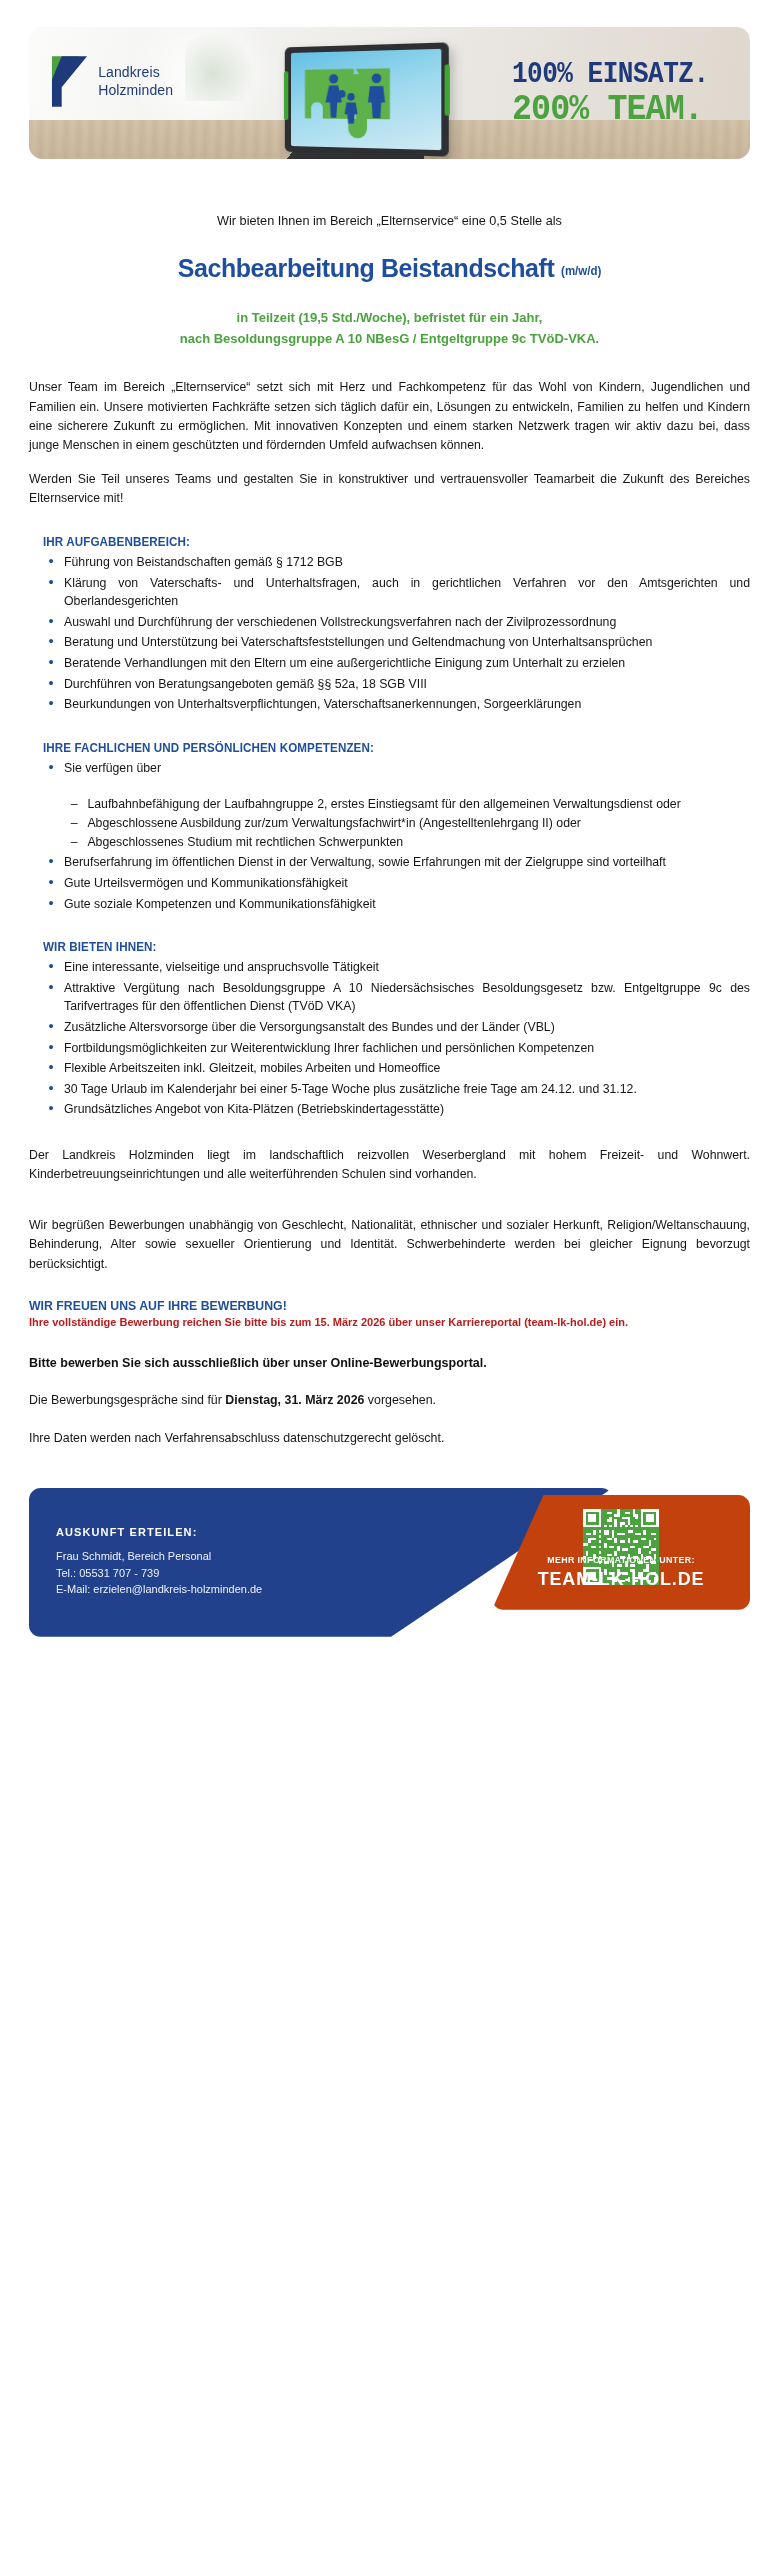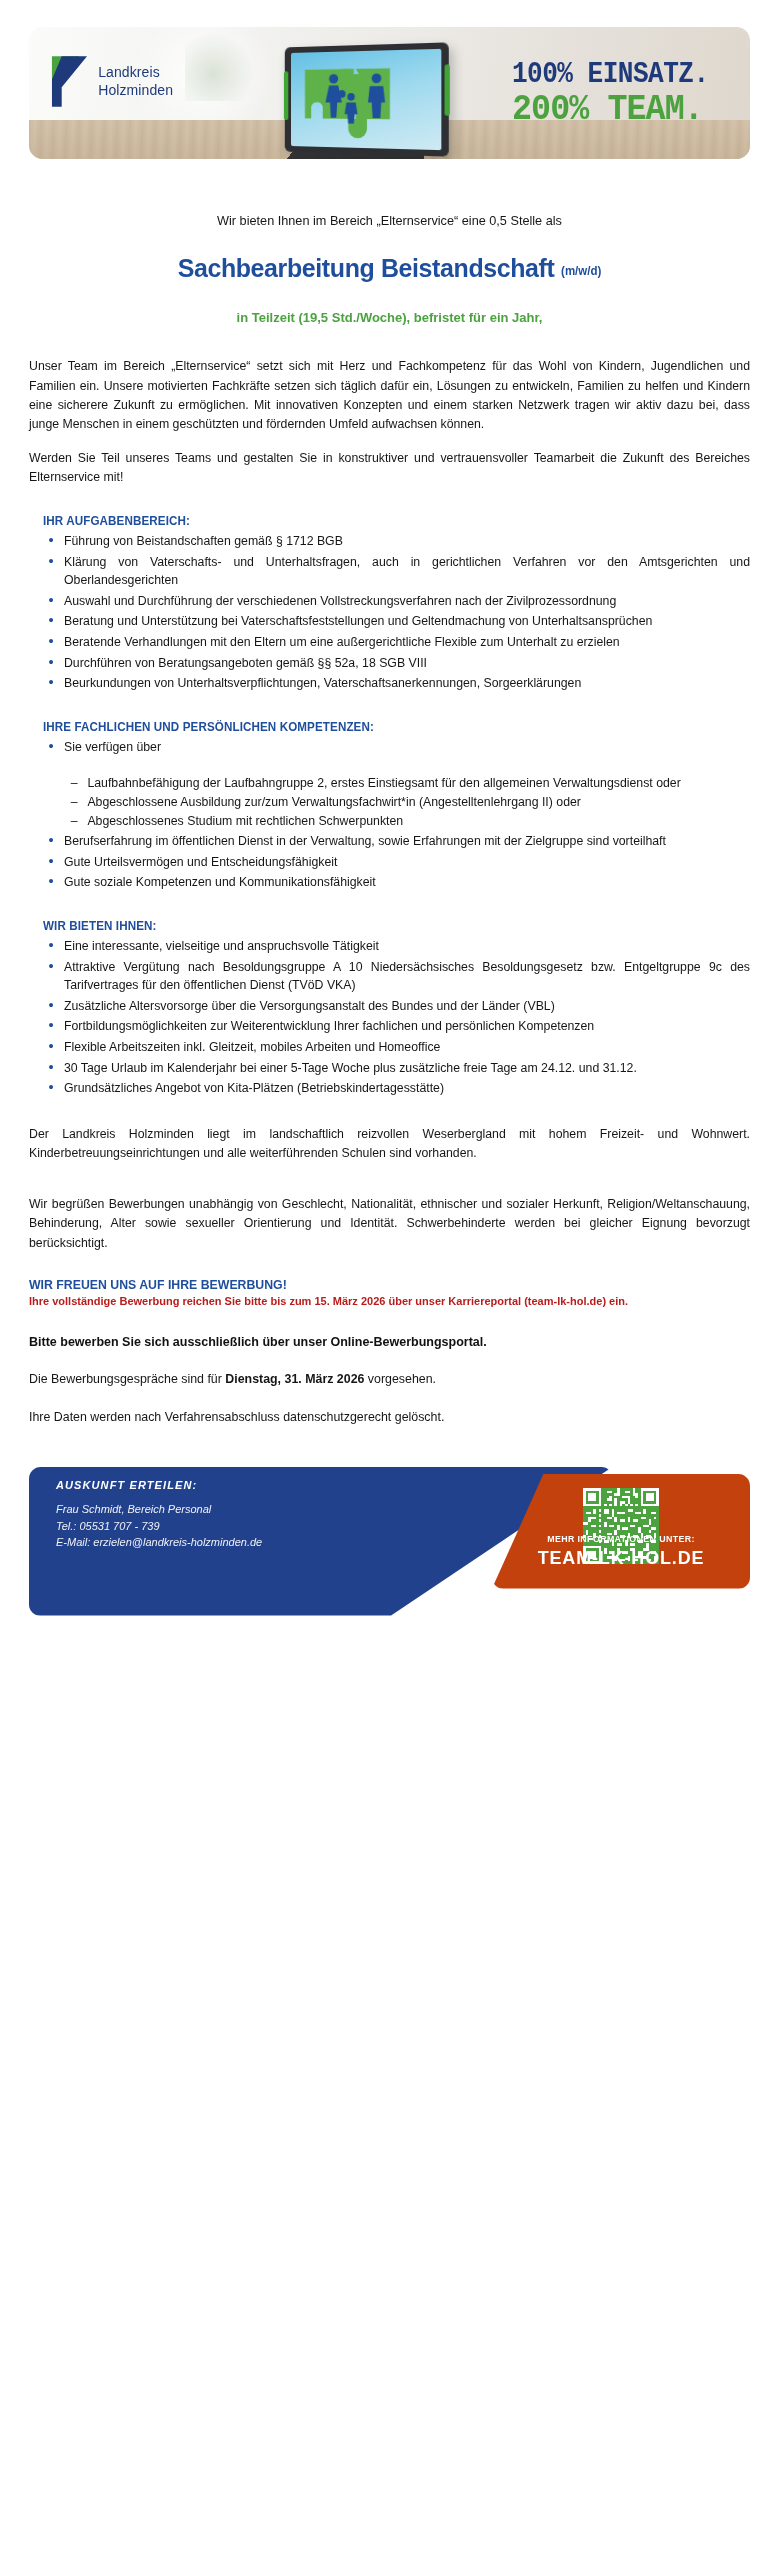--- a/index.html
+++ b/index.html
@@ -275,23 +275,22 @@
   .footer-blue {
     position: absolute;
     left: 0; top: 0;
     width: 584px; height: 149px;
     background: #22418c;
     border-radius: 11.7px;
     clip-path: polygon(0 0, 100% 0, 62% 100%, 0 100%);
   }
   .footer-blue-inner {
     position: absolute;
-    left: 27px; top: 12px;
+    left: 27px; top: 38px;
     color: #ffffff;
-    font-style: italic;
   }
   .footer-head {
     font-size: 11px;
     font-weight: 700;
     letter-spacing: 1.1px;
     margin-bottom: 10.7px;
   }
   .footer-contact {
     font-size: 11px;
     line-height: 1.48;
@@ -396,48 +395,49 @@
 
     <div class="lead-line">Wir bieten Ihnen im Bereich „Elternservice“ eine 0,5 Stelle als</div>
 
     <h1 class="job-title">
       <span>Sachbearbeitung Beistandschaft</span>
       <span class="mwd">(m/w/d)</span>
     </h1>
 
     <div class="sub-green">
       <div>in Teilzeit (19,5 Std./Woche), befristet für ein Jahr,</div>
+      <div>nach Besoldungsgruppe A 10 NBesG / Entgeltgruppe 9c TVöD-VKA.</div>
     </div>
 
     <p class="para">Unser Team im Bereich „Elternservice“ setzt sich mit Herz und Fachkompetenz für das Wohl von Kindern, Jugendlichen und Familien ein. Unsere motivierten Fachkräfte setzen sich täglich dafür ein, Lösungen zu entwickeln, Familien zu helfen und Kindern eine sicherere Zukunft zu ermöglichen. Mit innovativen Konzepten und einem starken Netzwerk tragen wir aktiv dazu bei, dass junge Menschen in einem geschützten und fördernden Umfeld aufwachsen können.</p>
     <p class="para last">Werden Sie Teil unseres Teams und gestalten Sie in konstruktiver und vertrauensvoller Teamarbeit die Zukunft des Bereiches Elternservice mit!</p>
 
     <div class="sec-head">IHR AUFGABENBEREICH:</div>
     <ul class="bullets">
       <li>Führung von Beistandschaften gemäß § 1712 BGB</li>
       <li>Klärung von Vaterschafts- und Unterhaltsfragen, auch in gerichtlichen Verfahren vor den Amtsgerichten und Oberlandesgerichten</li>
       <li>Auswahl und Durchführung der verschiedenen Vollstreckungsverfahren nach der Zivilprozessordnung</li>
       <li>Beratung und Unterstützung bei Vaterschaftsfeststellungen und Geltendmachung von Unterhaltsansprüchen</li>
-      <li>Beratende Verhandlungen mit den Eltern um eine außergerichtliche Flexible zum Unterhalt zu erzielen</li>
+      <li>Beratende Verhandlungen mit den Eltern um eine außergerichtliche Einigung zum Unterhalt zu erzielen</li>
       <li>Durchführen von Beratungsangeboten gemäß §§ 52a, 18 SGB VIII</li>
       <li>Beurkundungen von Unterhaltsverpflichtungen, Vaterschaftsanerkennungen, Sorgeerklärungen</li>
     </ul>
 
     <div class="sec-head">IHRE FACHLICHEN UND PERSÖNLICHEN KOMPETENZEN:</div>
     <ul class="bullets">
       <li>
         <span>Sie verfügen über</span>
         <ul class="dashes">
           <li>Laufbahnbefähigung der Laufbahngruppe 2, erstes Einstiegsamt für den allgemeinen Verwaltungsdienst oder</li>
           <li>Abgeschlossene Ausbildung zur/zum Verwaltungsfachwirt*in (Angestelltenlehrgang II) oder</li>
           <li>Abgeschlossenes Studium mit rechtlichen Schwerpunkten</li>
         </ul>
       </li>
       <li>Berufserfahrung im öffentlichen Dienst in der Verwaltung, sowie Erfahrungen mit der Zielgruppe sind vorteilhaft</li>
-      <li>Gute Urteilsvermögen und Entscheidungsfähigkeit</li>
+      <li>Gute Urteilsvermögen und Kommunikationsfähigkeit</li>
       <li>Gute soziale Kompetenzen und Kommunikationsfähigkeit</li>
     </ul>
 
     <div class="sec-head">WIR BIETEN IHNEN:</div>
     <ul class="bullets">
       <li>Eine interessante, vielseitige und anspruchsvolle Tätigkeit</li>
       <li>Attraktive Vergütung nach Besoldungsgruppe A 10 Niedersächsisches Besoldungsgesetz bzw. Entgeltgruppe 9c des Tarifvertrages für den öffentlichen Dienst (TVöD VKA)</li>
       <li>Zusätzliche Altersvorsorge über die Versorgungsanstalt des Bundes und der Länder (VBL)</li>
       <li>Fortbildungsmöglichkeiten zur Weiterentwicklung Ihrer fachlichen und persönlichen Kompetenzen</li>
       <li>Flexible Arbeitszeiten inkl. Gleitzeit, mobiles Arbeiten und Homeoffice</li>

